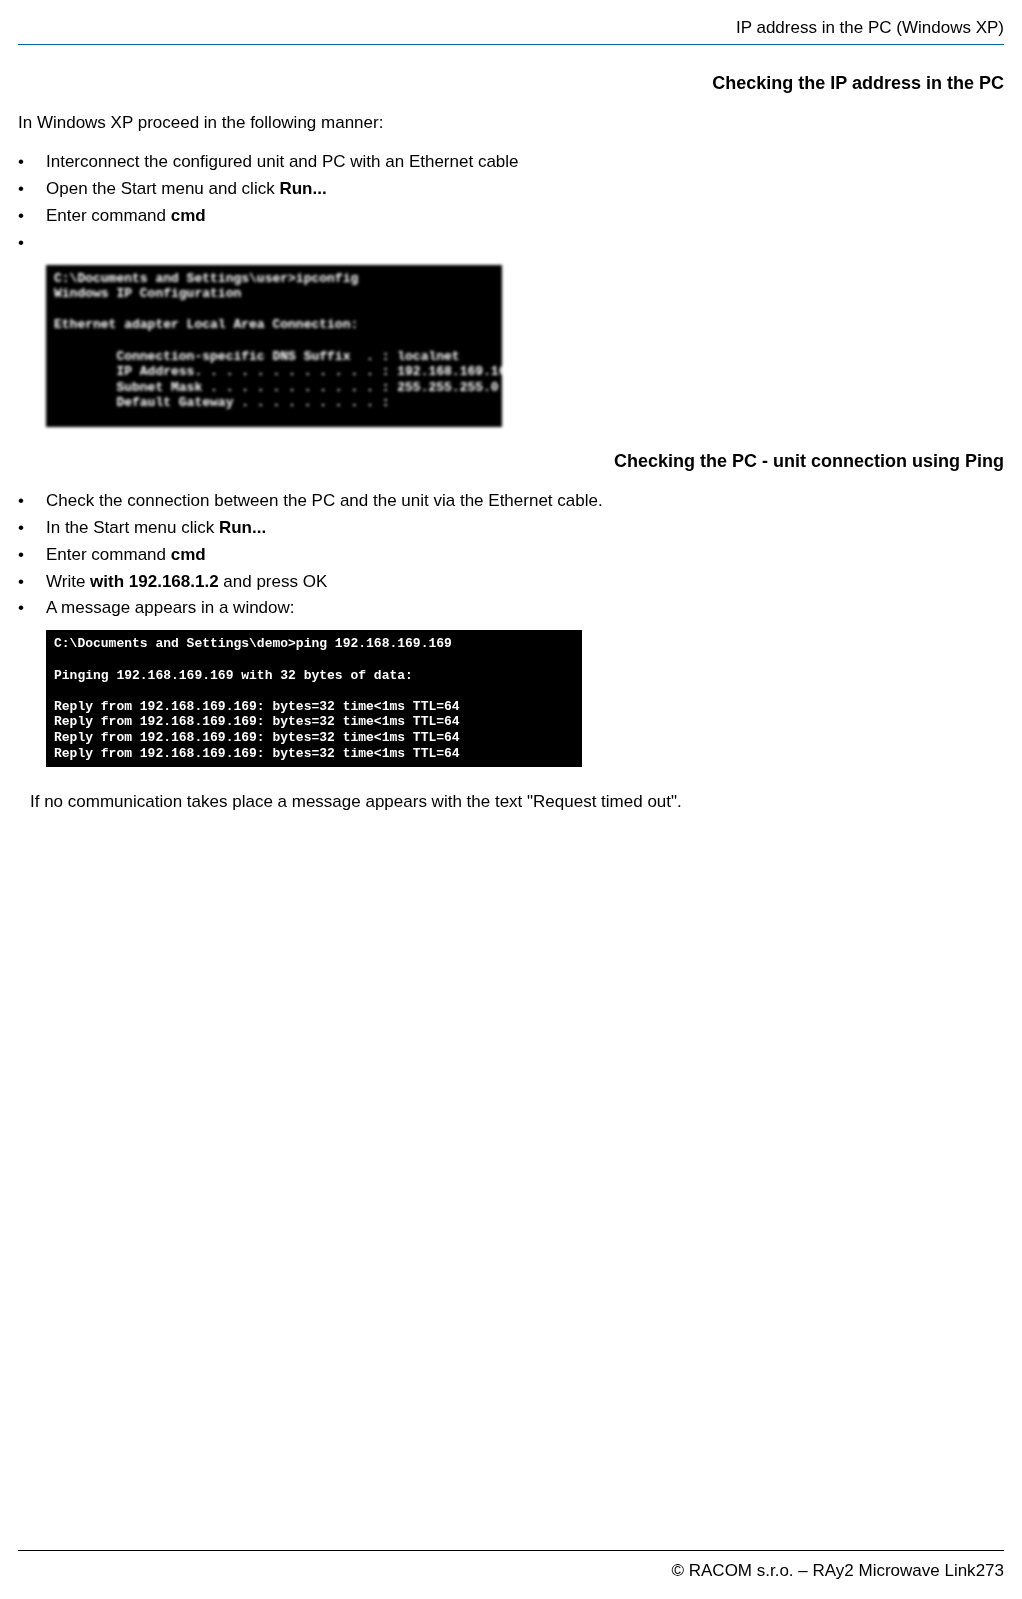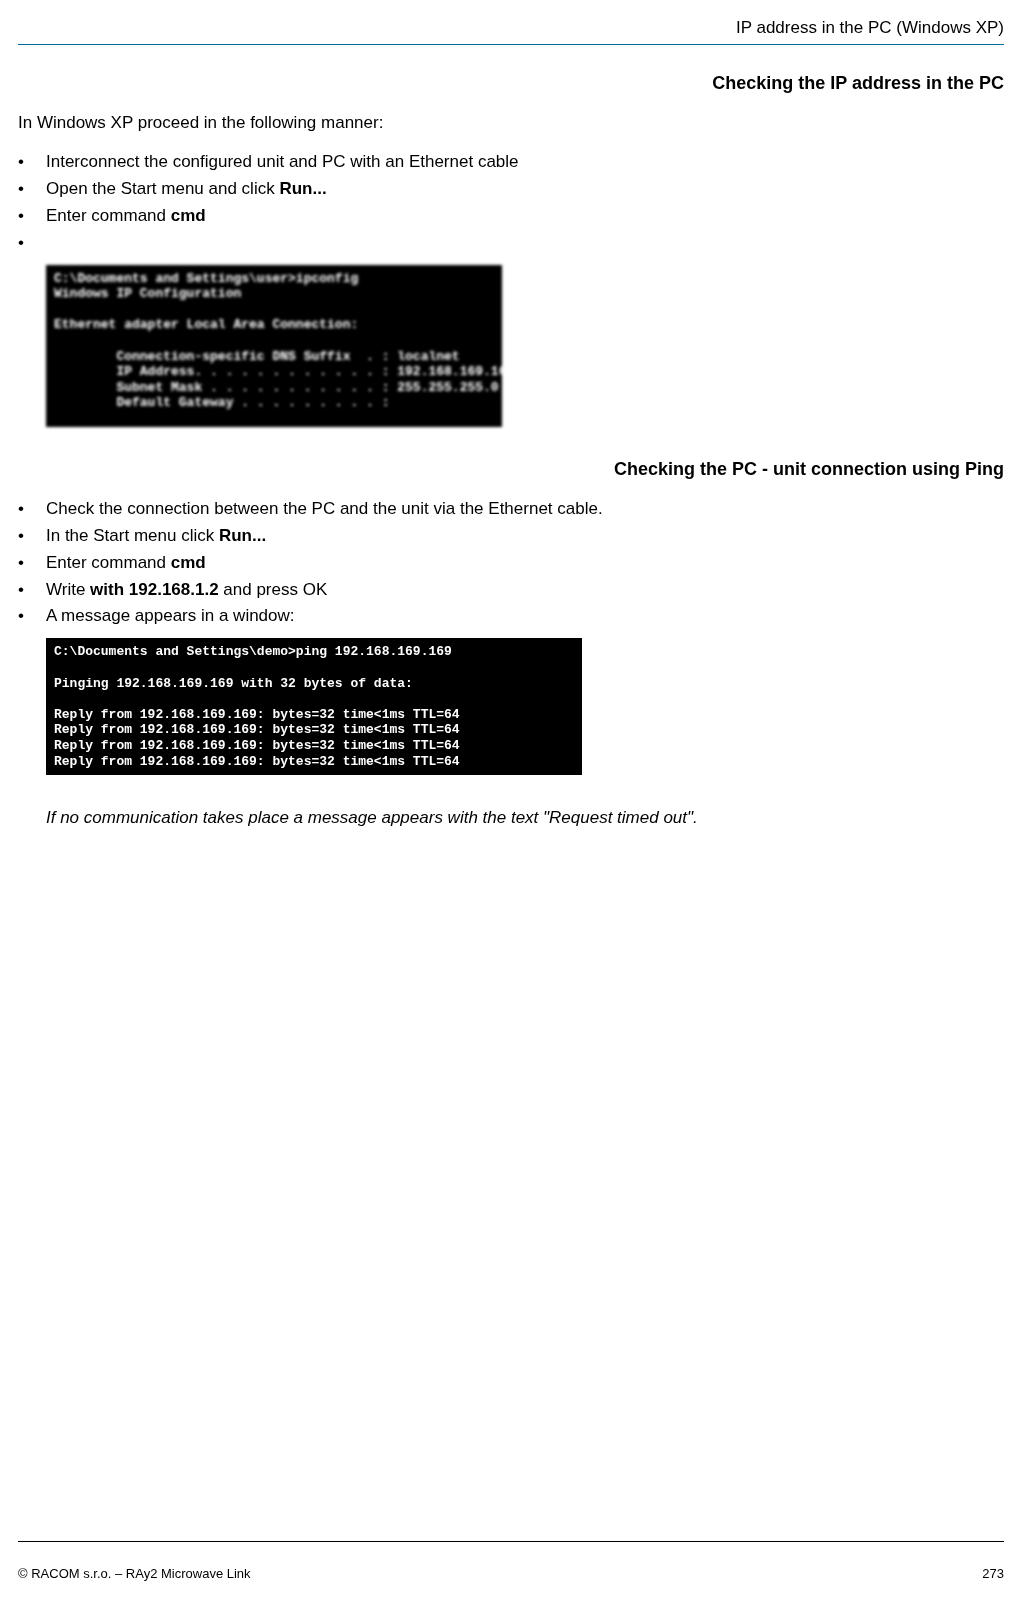--- a/index.html
+++ b/index.html
@@ -57,44 +57,43 @@
   .term-box {
     background: #000;
     color: #fff;
     font-family: "Courier New", monospace;
     font-size: 13px;
     font-weight: bold;
     white-space: pre;
     padding: 6px 8px;
     line-height: 1.2;
     margin-left: 28px;
-    margin-bottom: 32px;
+    margin-bottom: 24px;
   }
   .term1 {
     width: 440px;
     height: 150px;
     overflow: hidden;
     filter: blur(1.6px);
   }
   .term2 {
     width: 520px;
   }
   .indent {
-    margin-left: 28px;
-    font-style: italic;
+    margin-left: 12px;
   }
   b { font-weight: bold; }
   em { font-style: italic; }
   .footer {
     border-top: 1px solid #000;
-    padding-top: 24px;
+    padding-top: 10px;
     padding-bottom: 18px;
     display: flex;
-    justify-content: space-between;
-    font-size: 13px;
+    justify-content: flex-end;
+    font-size: 17px;
   }
 </style>
 </head>
 <body>
 
 <div class="page">
   <div class="header">
     <span>IP address in the PC (Windows XP)</span>
   </div>
 

